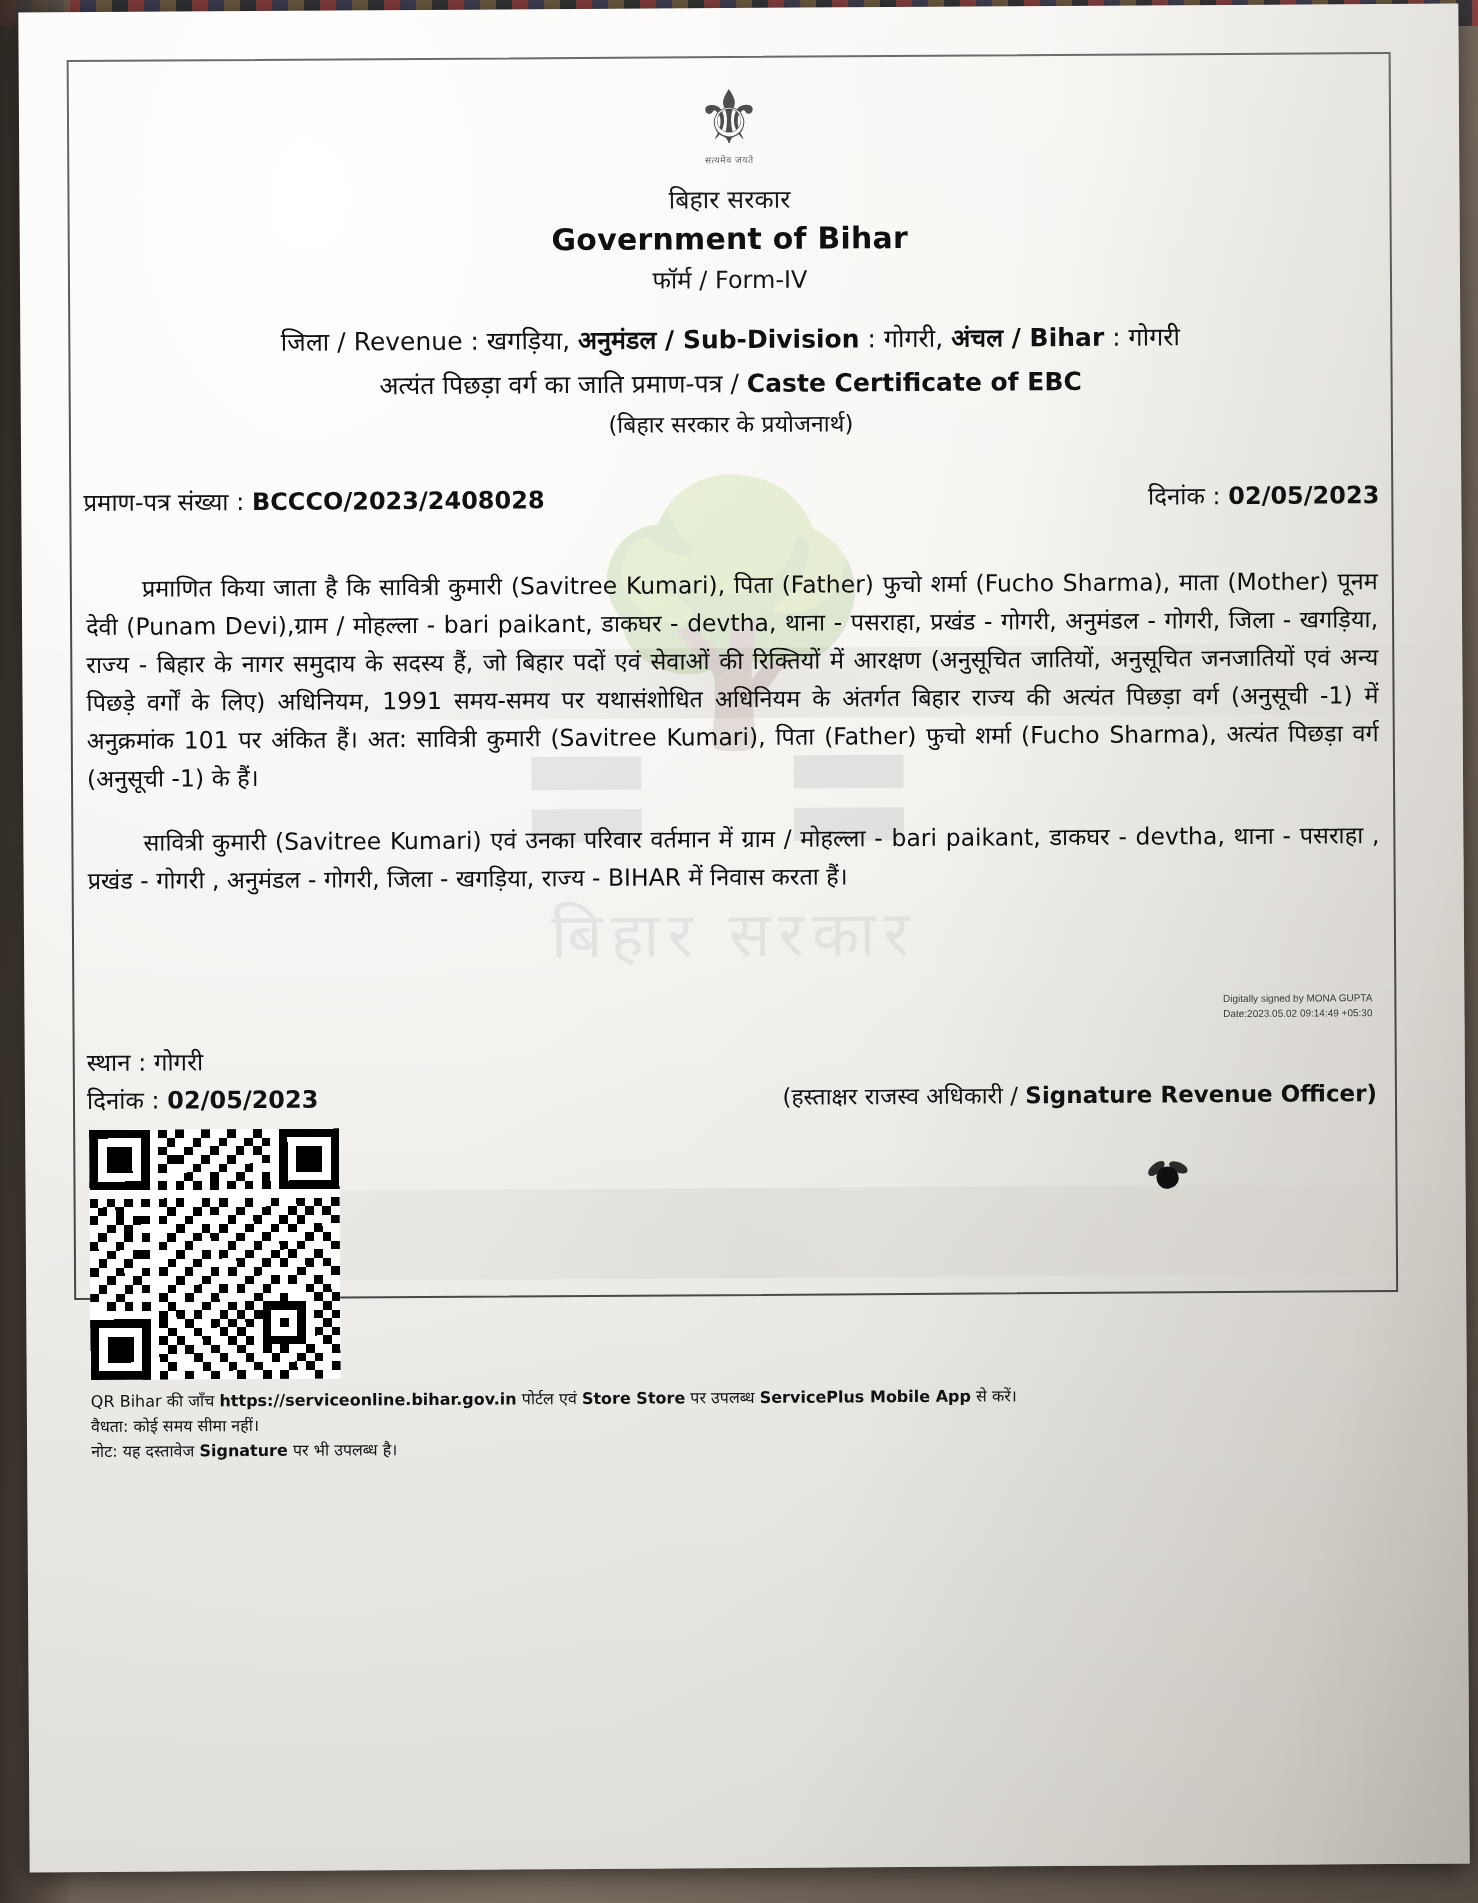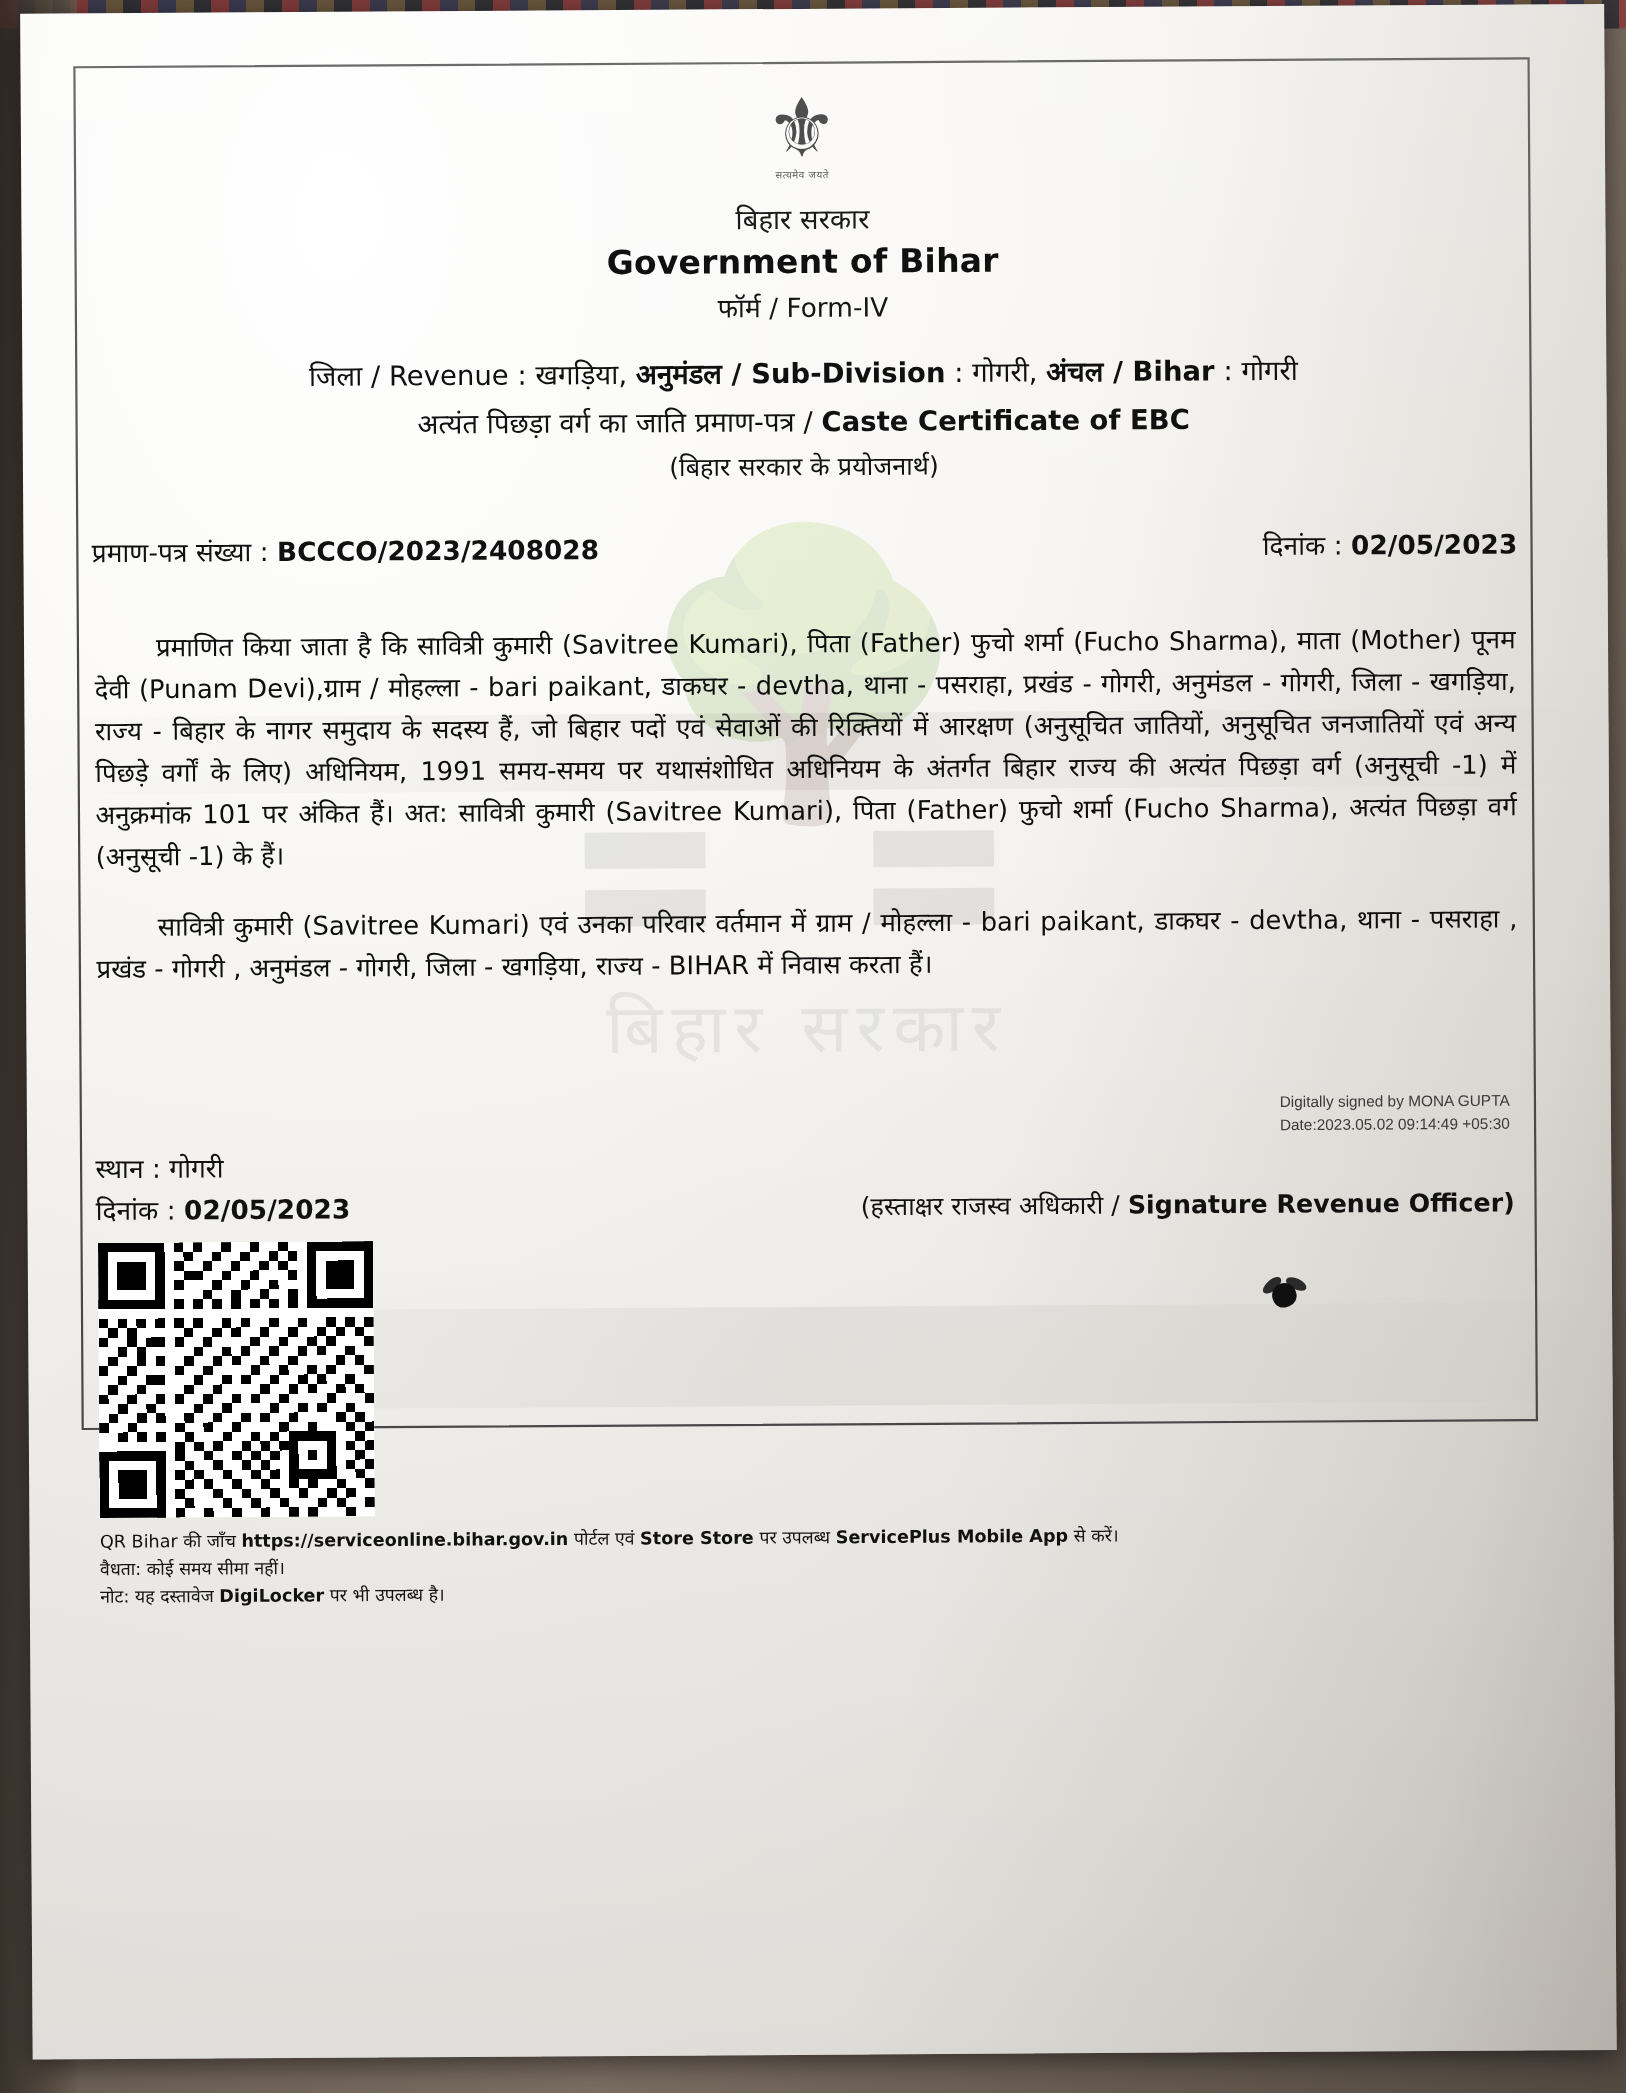--- a/index.html
+++ b/index.html
@@ -183,21 +183,21 @@
     position: relative;
     z-index: 3;
   }
   .body-text p { margin: 0 0 26px 0; text-indent: 56px; }
 
   
   .digisign {
     position: absolute;
     right: 22px;
     top: 936px;
-    font-size: 14px;
+    font-size: 10px;
     line-height: 1.5;
     color: #3a3a3a;
     text-align: left;
     font-family: "Liberation Sans", sans-serif;
     z-index: 4;
   }
   .sig-label {
     position: absolute;
     right: 18px;
     top: 1022px;
@@ -612,21 +612,21 @@
           <div class="w2"></div>
           <div class="body"></div>
       </div>
 
       <div class="footnotes">
         <div>
           <span>QR Bihar की जाँच </span><span class="b">https://serviceonline.bihar.gov.in</span><span> पोर्टल एवं </span><span class="b">Store Store</span><span> पर उपलब्ध </span><span class="b">ServicePlus Mobile App</span><span> से करें।</span>
         </div>
         <div>वैधता: कोई समय सीमा नहीं।</div>
         <div>
-          <span>नोट: यह दस्तावेज </span><span class="b">DigiLocker</span><span> पर भी उपलब्ध है।</span>
+          <span>नोट: यह दस्तावेज </span><span class="b">Signature</span><span> पर भी उपलब्ध है।</span>
         </div>
       </div>
 
     </div>
   </div>
 
   <div class="paper-shade"></div>
 </div>
 
 </body></html>

